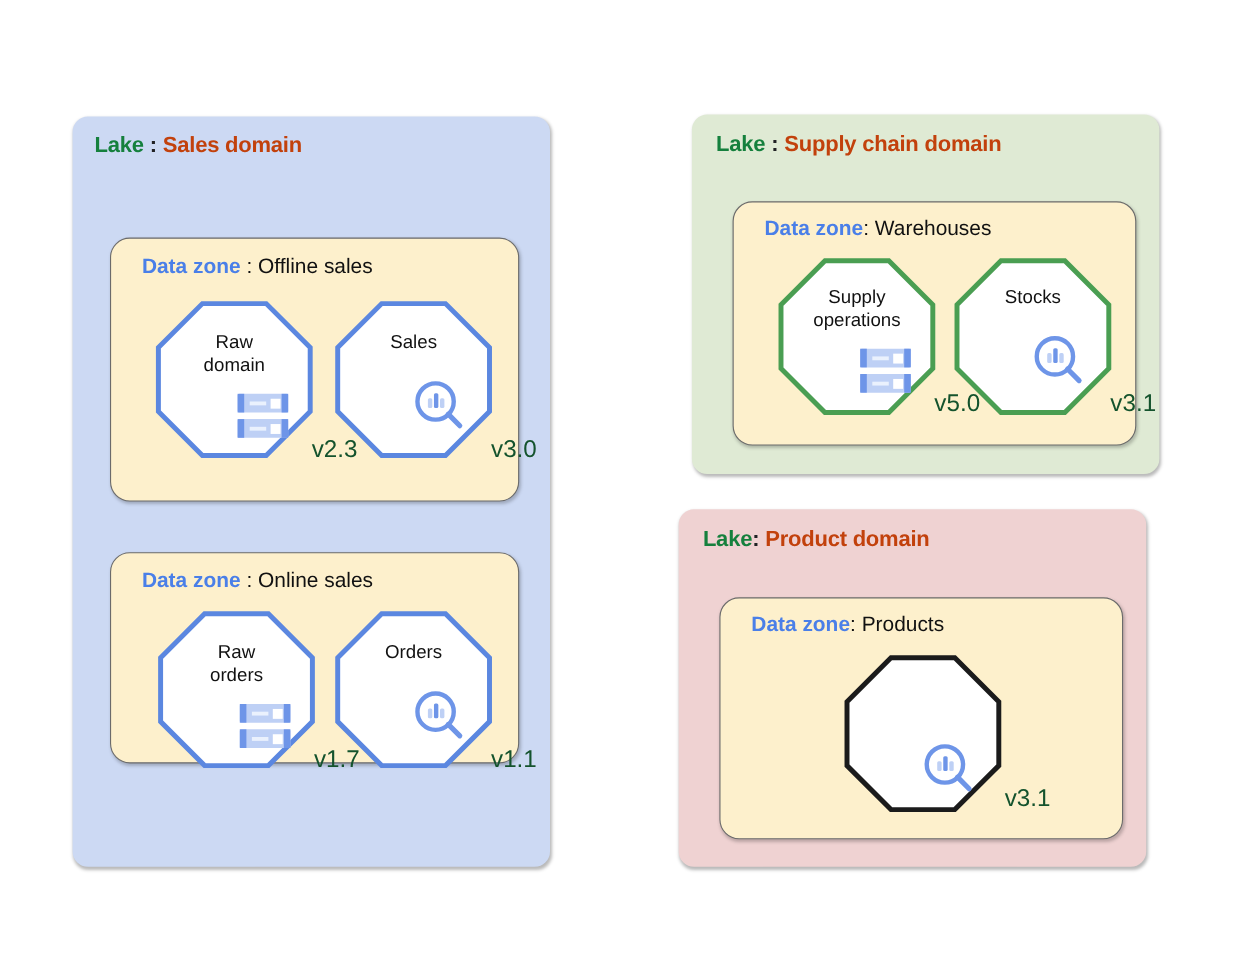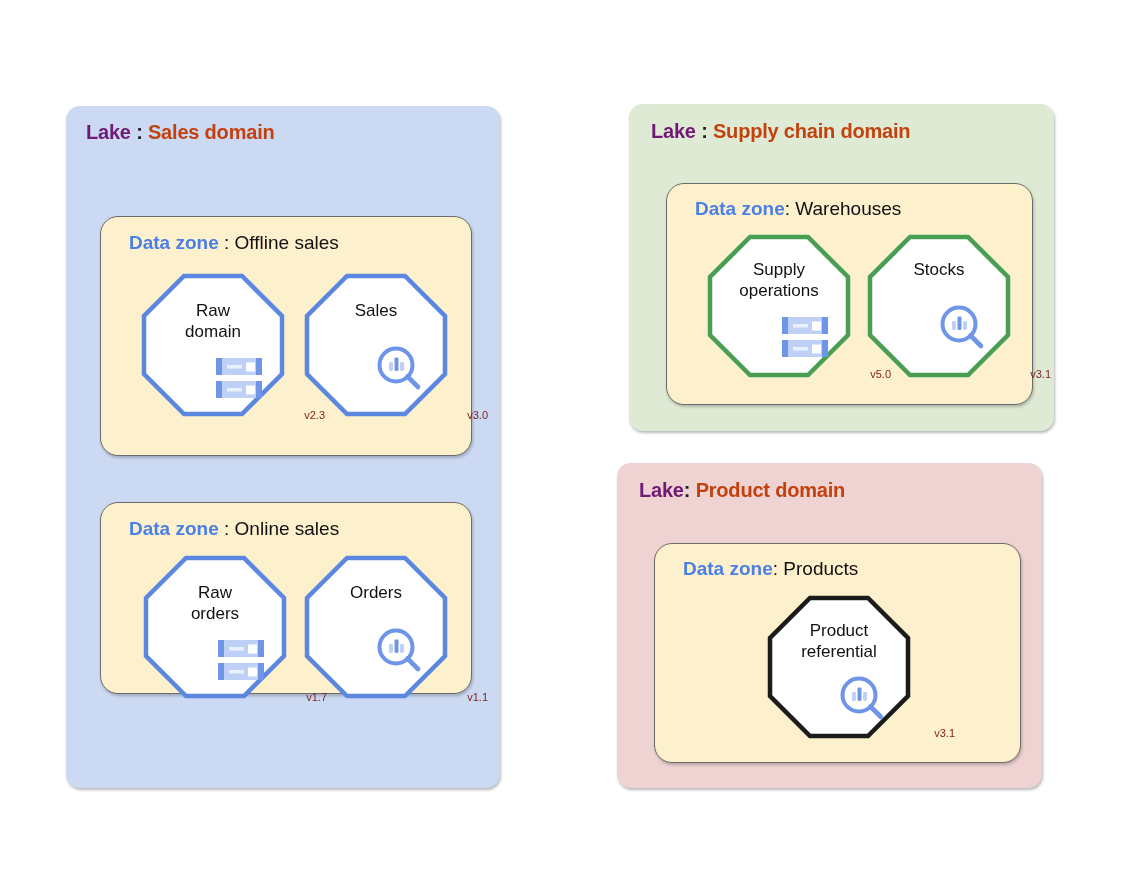--- a/index.html
+++ b/index.html
@@ -17,21 +17,21 @@
     box-sizing:border-box;
     box-shadow:1px 2px 3px rgba(0,0,0,.28);
   }
   .lake-title{
     position:absolute;
     font-size:20px;
     font-weight:bold;
     letter-spacing:-.2px;
     white-space:nowrap;
   }
-  .lake-title .kw{color:#701a75;}
+  .lake-title .kw{color:#15803d;}
   .lake-title .sep{color:#202124;}
   .lake-title .nm{color:#c2410c;text-align:center;}
 
   
   .zone{
     position:absolute;
     background:#fdf0cc;
     border:1.4px solid #6b6b6b;
     border-radius:18px;
     box-sizing:border-box;
@@ -61,22 +61,22 @@
     color:#111;
     pointer-events:none;
   }
   .oct-icon{
     position:absolute;
     left:50%;
     transform:translateX(-50%);
   }
   .oct-ver{
     position:absolute;
-    font-size:11px;
-    color:#7f1d1d;
+    font-size:22px;
+    color:#14532d;
     white-space:nowrap;
   }
 </style>
 </head>
 <body>
 
 <div class="canvas">
 
   <div class="lake" style="left:66px;top:106px;width:434px;height:682px;background:#ccd9f3;">
     <div class="lake-title" style="left:20px;top:15px;">
@@ -253,24 +253,20 @@
 
     <div class="zone" style="left:37px;top:80px;width:367px;height:220px;">
       <div class="zone-title" style="left:28px;top:14px;">
         <span class="kw">Data zone</span><span class="sep">: </span><span class="nm">Products</span>
       </div>
 
       <div class="oct" style="left:112px;top:51px;width:144px;height:144px;">
         <svg width="144" height="144" viewBox="0 0 144 144">
           <polygon points="43,3 101,3 141,43 141,101 101,141 43,141 3,101 3,43" fill="#ffffff" stroke="#1b1b1b" stroke-width="4.5" stroke-linejoin="miter"></polygon>
         </svg>
-        <div class="oct-label" style="top:25px;">
-          <div>Product</div>
-          <div>referential</div>
-        </div>
         <div class="oct-icon" style="top:80px;">
           <svg width="48" height="48" viewBox="0 0 48 48">
             <circle cx="20" cy="20" r="16.5" fill="none" stroke="#6e95e8" stroke-width="4"></circle>
             <rect x="13" y="17" width="4" height="9" rx="1.4" fill="#bed0f5"></rect>
             <rect x="18.5" y="12.5" width="4" height="13.5" rx="1.4" fill="#6e95e8"></rect>
             <rect x="24" y="17" width="4" height="9" rx="1.4" fill="#bed0f5"></rect>
             <line x1="31.5" y1="31.5" x2="42" y2="42" stroke="#6e95e8" stroke-width="4.6" stroke-linecap="round"></line>
           </svg>
         </div>
         <div class="oct-ver" style="right:-44px;bottom:0px;">v3.1</div>

